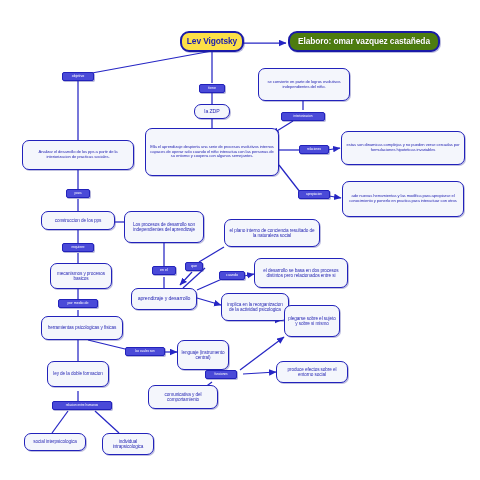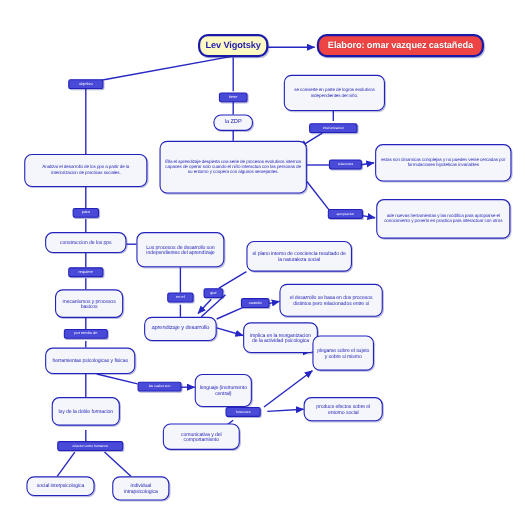--- a/index.html
+++ b/index.html
@@ -39,28 +39,28 @@
     line-height: 1.08;
     letter-spacing: -0.1px;
     box-shadow: 1px 1px 0 rgba(40,40,150,0.30);
     z-index: 3;
   }
   .node span {
     display: block;
     width: 100%;
   }
   .title-node {
-    background: #fef9c3;
+    background: #fde047;
     border: 2px solid #1a1aa8;
     font-weight: bold;
     color: #1b1bb0;
     border-radius: 9px;
   }
   .author-node {
-    background: #ef4444;
+    background: #4d7c0f;
     border: 2px solid #1a1aa8;
     font-weight: bold;
     color: #ffffff;
     border-radius: 9px;
     text-shadow: 0 0 1px rgba(0,0,0,0.35);
   }
   .link-label {
     position: absolute;
     box-sizing: border-box;
     border: 1.4px solid #2222bb;

